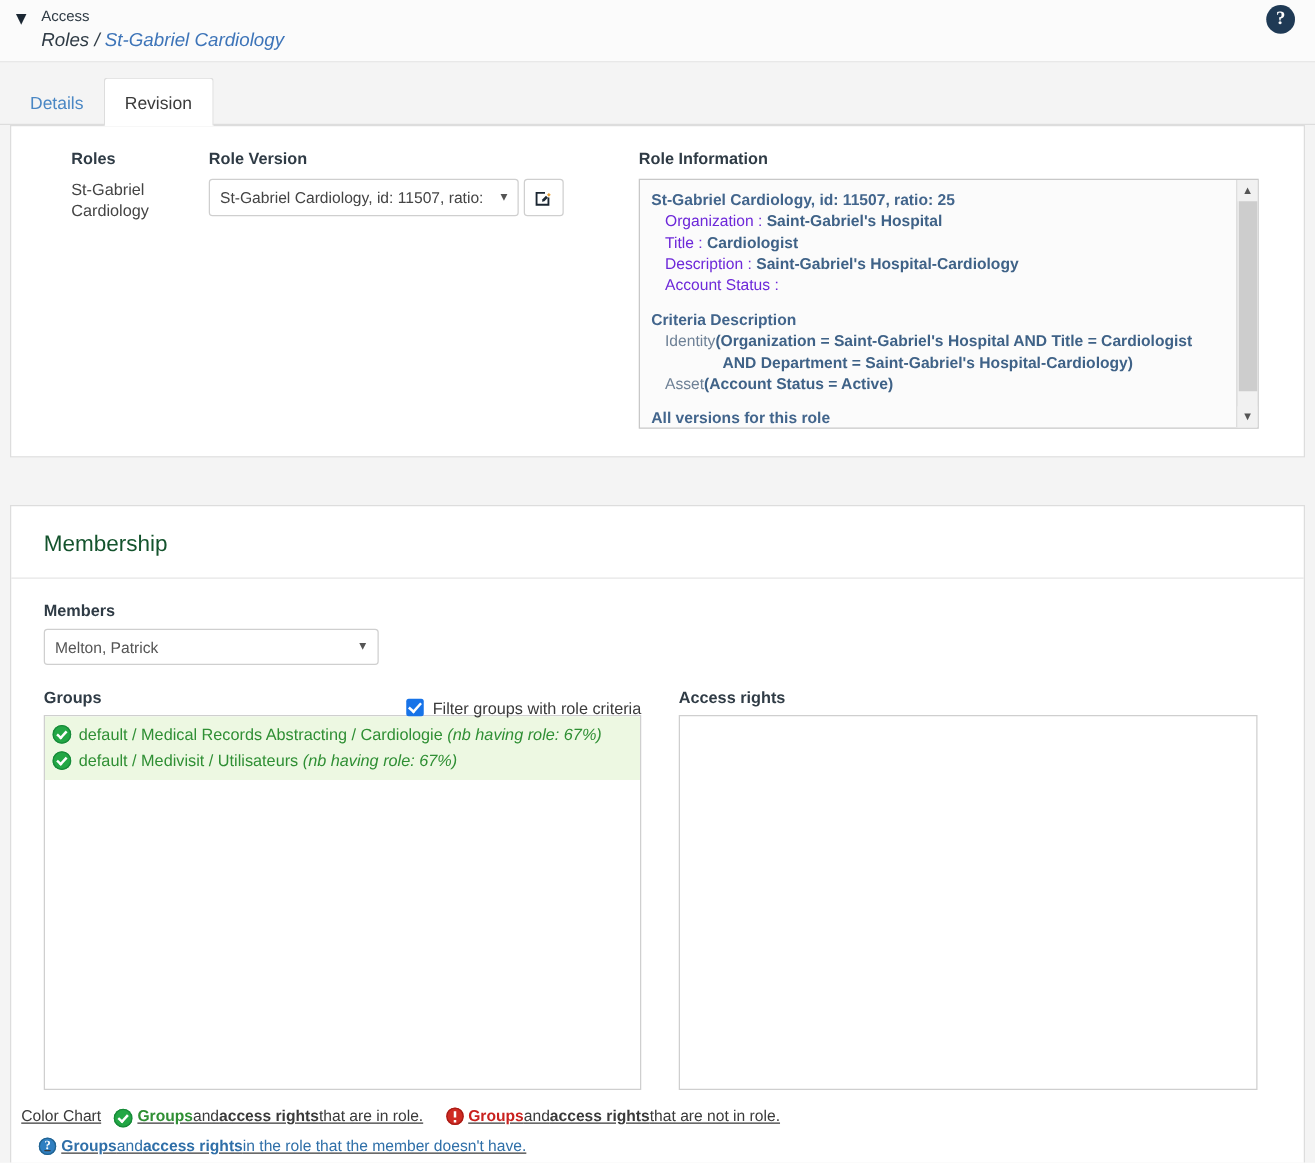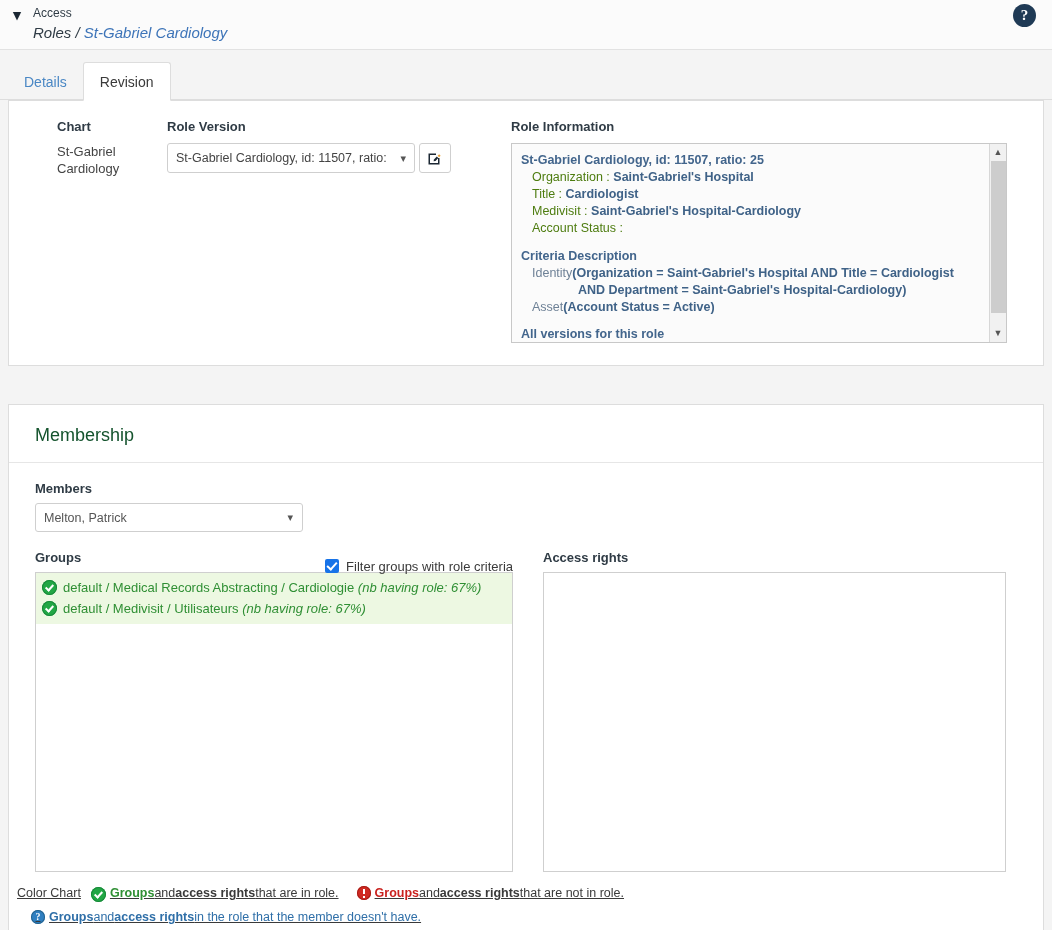--- a/index.html
+++ b/index.html
@@ -174,21 +174,21 @@
   }
   .info-inner {
     padding: 8px 26px 8px 9px;
     font-size: 12.5px;
     line-height: 17px;
     color: #4a6580;
   }
   .info-line { white-space: nowrap; }
   .info-title { font-weight: bold; color: #42658c; }
   .info-kv { padding-left: 11px; }
-  .info-kv .k { color: #4d7c0f; }
+  .info-kv .k { color: #6d28d9; }
   .info-kv .v { font-weight: bold; color: #3f6287; }
   .blank { height: 11px; }
   .crit-head { font-weight: bold; color: #42658c; }
   .crit-line { padding-left: 11px; }
   .crit-line .lbl { color: #6e8196; }
   .crit-line .expr { font-weight: bold; color: #3f6287; }
   .crit-cont { padding-left: 57px; font-weight: bold; color: #3f6287; }
   .allver {
     font-weight: bold;
     color: #42658c;
@@ -402,21 +402,21 @@
 </div>
 
 <div class="tabstrip">
   <div class="tab inactive">Details</div><div class="tab active">Revision</div>
 </div>
 
 <div class="panel panel-top">
   <div class="row-top">
 
     <div class="col-role">
-      <span class="fieldlabel">Chart</span>
+      <span class="fieldlabel">Roles</span>
       <div class="fieldvalue">St-Gabriel Cardiology</div>
     </div>
 
     <div class="col-version">
       <span class="fieldlabel">Role Version</span>
       <div class="version-wrap">
         <span class="sel-shell">
           <select class="version-select">
             <option>St-Gabriel Cardiology, id: 11507, ratio: 25</option>
           </select>
@@ -440,21 +440,21 @@
 
           <div class="info-line info-kv">
             <span class="k">Organization :</span>
             <span class="v">Saint-Gabriel's Hospital</span>
           </div>
           <div class="info-line info-kv">
             <span class="k">Title :</span>
             <span class="v">Cardiologist</span>
           </div>
           <div class="info-line info-kv">
-            <span class="k">Medivisit :</span>
+            <span class="k">Description :</span>
             <span class="v">Saint-Gabriel's Hospital-Cardiology</span>
           </div>
           <div class="info-line info-kv">
             <span class="k">Account Status :</span>
             <span class="v"></span>
           </div>
 
           <div class="blank"></div>
 
           <div class="info-line crit-head">Criteria Description</div>

